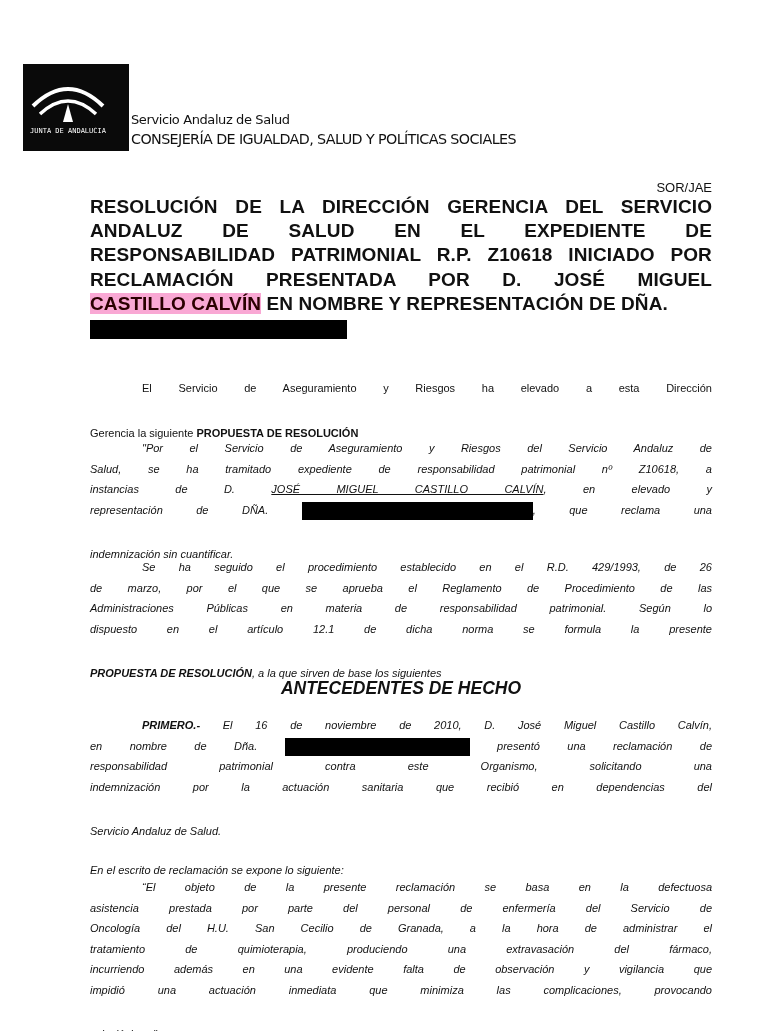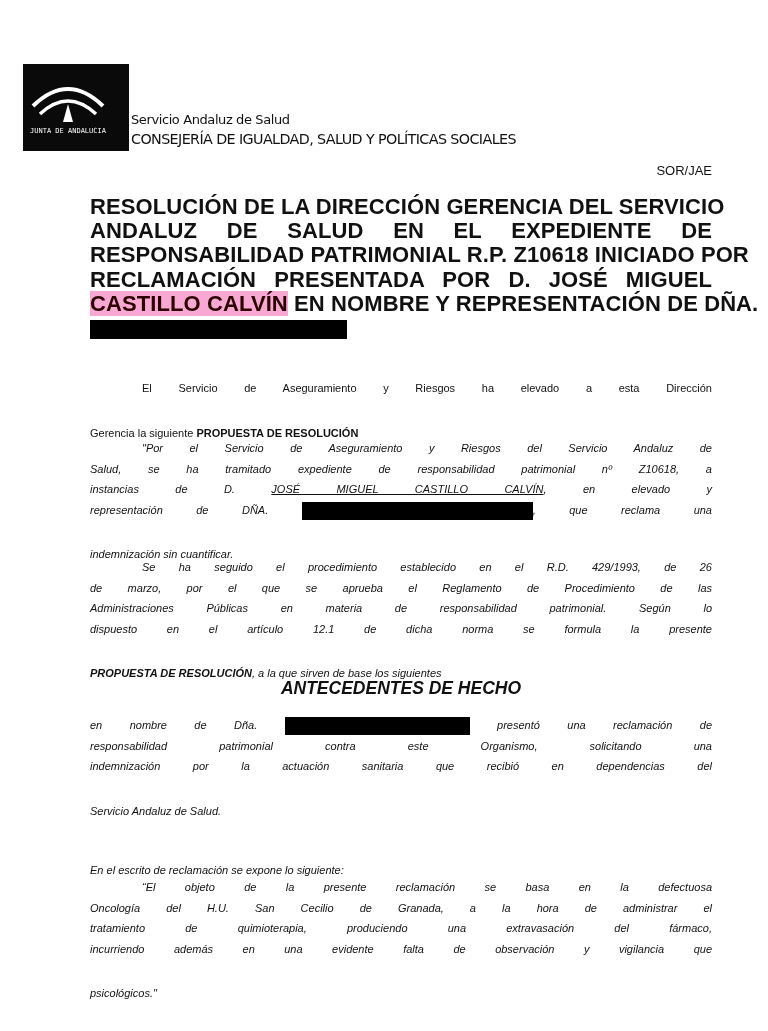--- a/index.html
+++ b/index.html
@@ -6,23 +6,23 @@
   body { width: 768px; height: 1031px; position: relative; overflow: hidden; color: #111; font-family: "Liberation Sans", sans-serif; }
 
   .logo { position: absolute; left: 23px; top: 64px; width: 106px; height: 87px; background: #0a0a0a; }
   .logo svg { position: absolute; left: 0; top: 0; }
   .logo-text { position: absolute; left: 0; width: 90px; top: 63px; text-align: center; color: #fff; font-family: "DejaVu Sans Mono", monospace; font-size: 7px; letter-spacing: 0px; }
 
   .org { position: absolute; left: 131px; top: 100px; }
   .org-sub { font-family: "DejaVu Sans", sans-serif; font-size: 13px; color: #111; letter-spacing: -0.4px; margin-top: 12px; }
   .org-main { font-family: "DejaVu Sans", sans-serif; font-size: 14.3px; color: #111; letter-spacing: -0.6px; margin-top: 4px; }
 
-  .ref { position: absolute; right: 56px; top: 163px; font-size: 13px; }
+  .ref { position: absolute; right: 56px; top: 180px; font-size: 13px; }
 
-  .title { position: absolute; left: 90px; width: 622px; top: 195px; font-weight: bold; font-size: 22px; line-height: 24.2px; text-align: justify; text-align-last: justify; letter-spacing: 0.1px; }
+  .title { position: absolute; left: 90px; width: 622px; top: 195px; font-weight: bold; font-size: 19px; line-height: 24.2px; text-align: justify; text-align-last: justify; letter-spacing: 0.1px; }
   .title .line { display: block; text-align: justify; text-align-last: justify; white-space: nowrap; }
   .hl { background: #f9a8d4; color: #2a0000; }
   .redact { display: inline-block; background: #000; vertical-align: middle; }
 
   .para { position: absolute; left: 90px; width: 622px; font-size: 11px; line-height: 20.5px; text-align: justify; }
   .para .l { display: block; white-space: nowrap; text-align: justify; text-align-last: justify; }
   .para .l.last { text-align-last: left; margin-top: 24px; }
   .ind { display: inline-block; width: 52px; }
   .it { font-style: italic; }
   .b { font-weight: bold; }
@@ -86,29 +86,32 @@
   <span class="l"><span class="ind"></span><span>Se ha seguido el procedimiento establecido en el R.D. 429/1993, de 26</span></span>
   <span class="l">de marzo, por el que se aprueba el Reglamento de Procedimiento de las</span>
   <span class="l">Administraciones Públicas en materia de responsabilidad patrimonial. Según lo</span>
   <span class="l">dispuesto en el artículo 12.1 de dicha norma se formula la presente</span>
   <span class="l last"><span class="b">PROPUESTA DE RESOLUCIÓN</span><span>, a la que sirven de base los siguientes</span></span>
 </div>
 
 <div class="heading">ANTECEDENTES DE HECHO</div>
 
 <div class="para it" style="top:715px;">
+  <span class="l"><span class="ind"></span><span class="b">PRIMERO.-</span><span> El 16 de noviembre de 2010, D. José Miguel Castillo Calvín,</span></span>
   <span class="l"><span>en nombre de Dña.</span> <span class="redact" style="width:185px;height:18px;"></span><span> presentó una reclamación de</span></span>
   <span class="l">responsabilidad patrimonial contra este Organismo, solicitando una</span>
   <span class="l">indemnización por la actuación sanitaria que recibió en dependencias del</span>
   <span class="l last">Servicio Andaluz de Salud.</span>
 </div>
 
 <div class="para it" style="top:836px;">
   <span class="l last">En el escrito de reclamación se expone lo siguiente:</span>
 </div>
 
 <div class="para it" style="top:877px;">
   <span class="l"><span class="ind"></span><span>“El objeto de la presente reclamación se basa en la defectuosa</span></span>
+  <span class="l">asistencia prestada por parte del personal de enfermería del Servicio de</span>
   <span class="l">Oncología del H.U. San Cecilio de Granada, a la hora de administrar el</span>
   <span class="l">tratamiento de quimioterapia, produciendo una extravasación del fármaco,</span>
   <span class="l">incurriendo además en una evidente falta de observación y vigilancia que</span>
+  <span class="l">impidió una actuación inmediata que minimiza las complicaciones, provocando</span>
   <span class="l last">psicológicos."</span>
 </div>
 
 </body></html>

